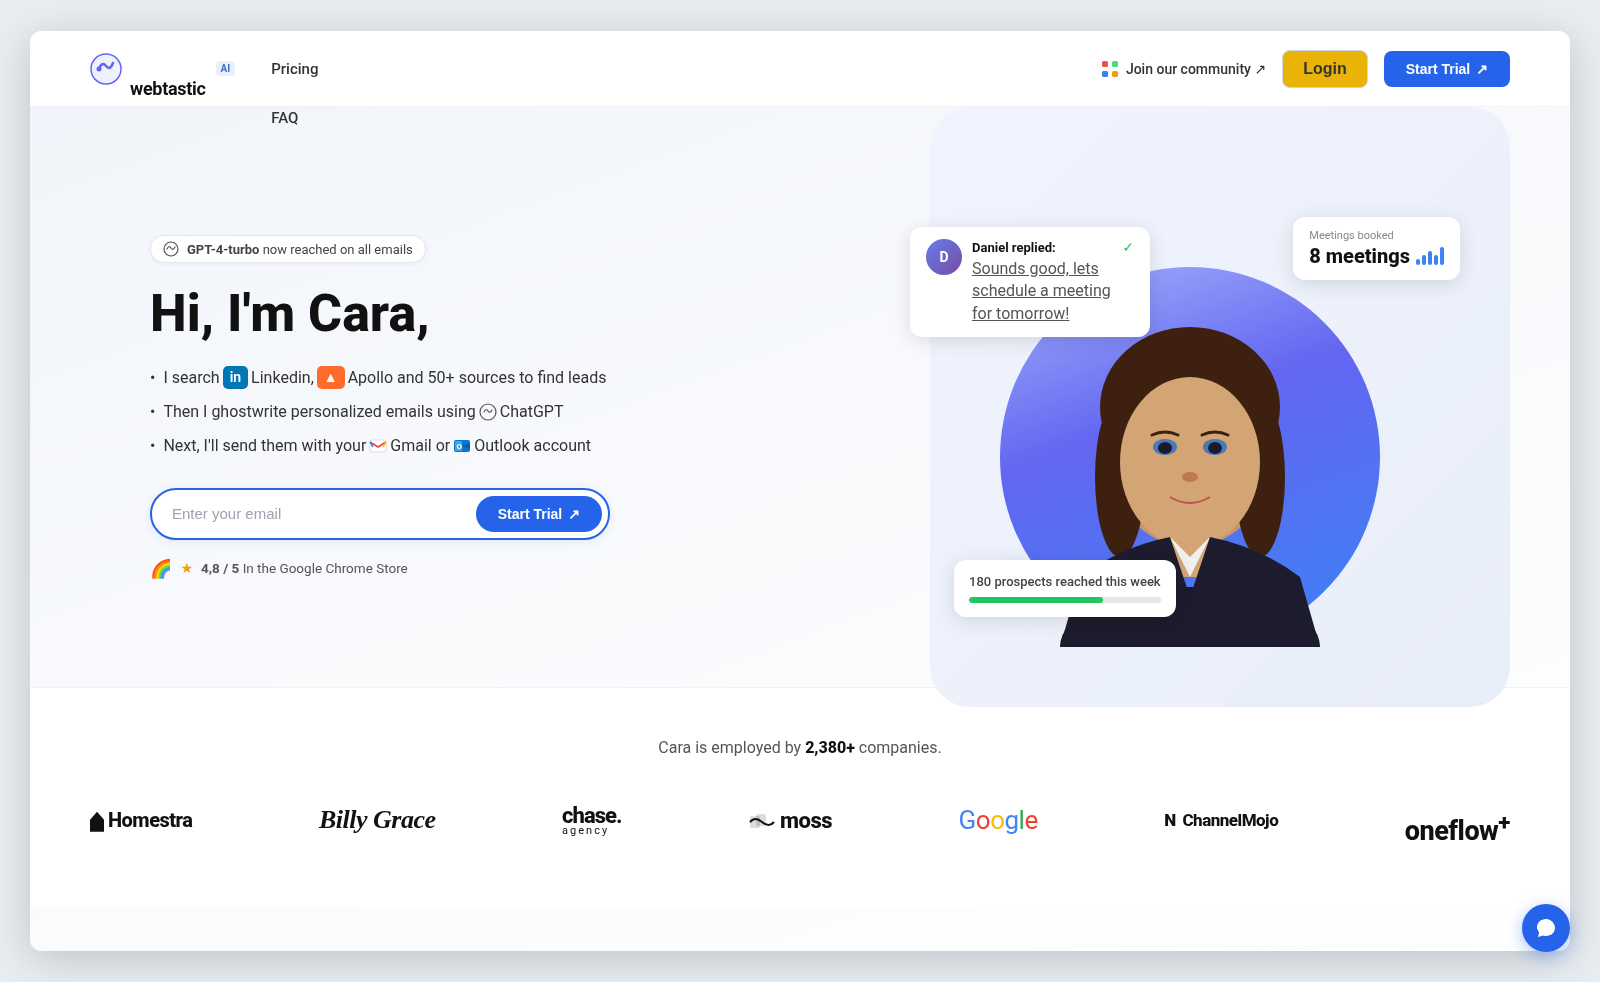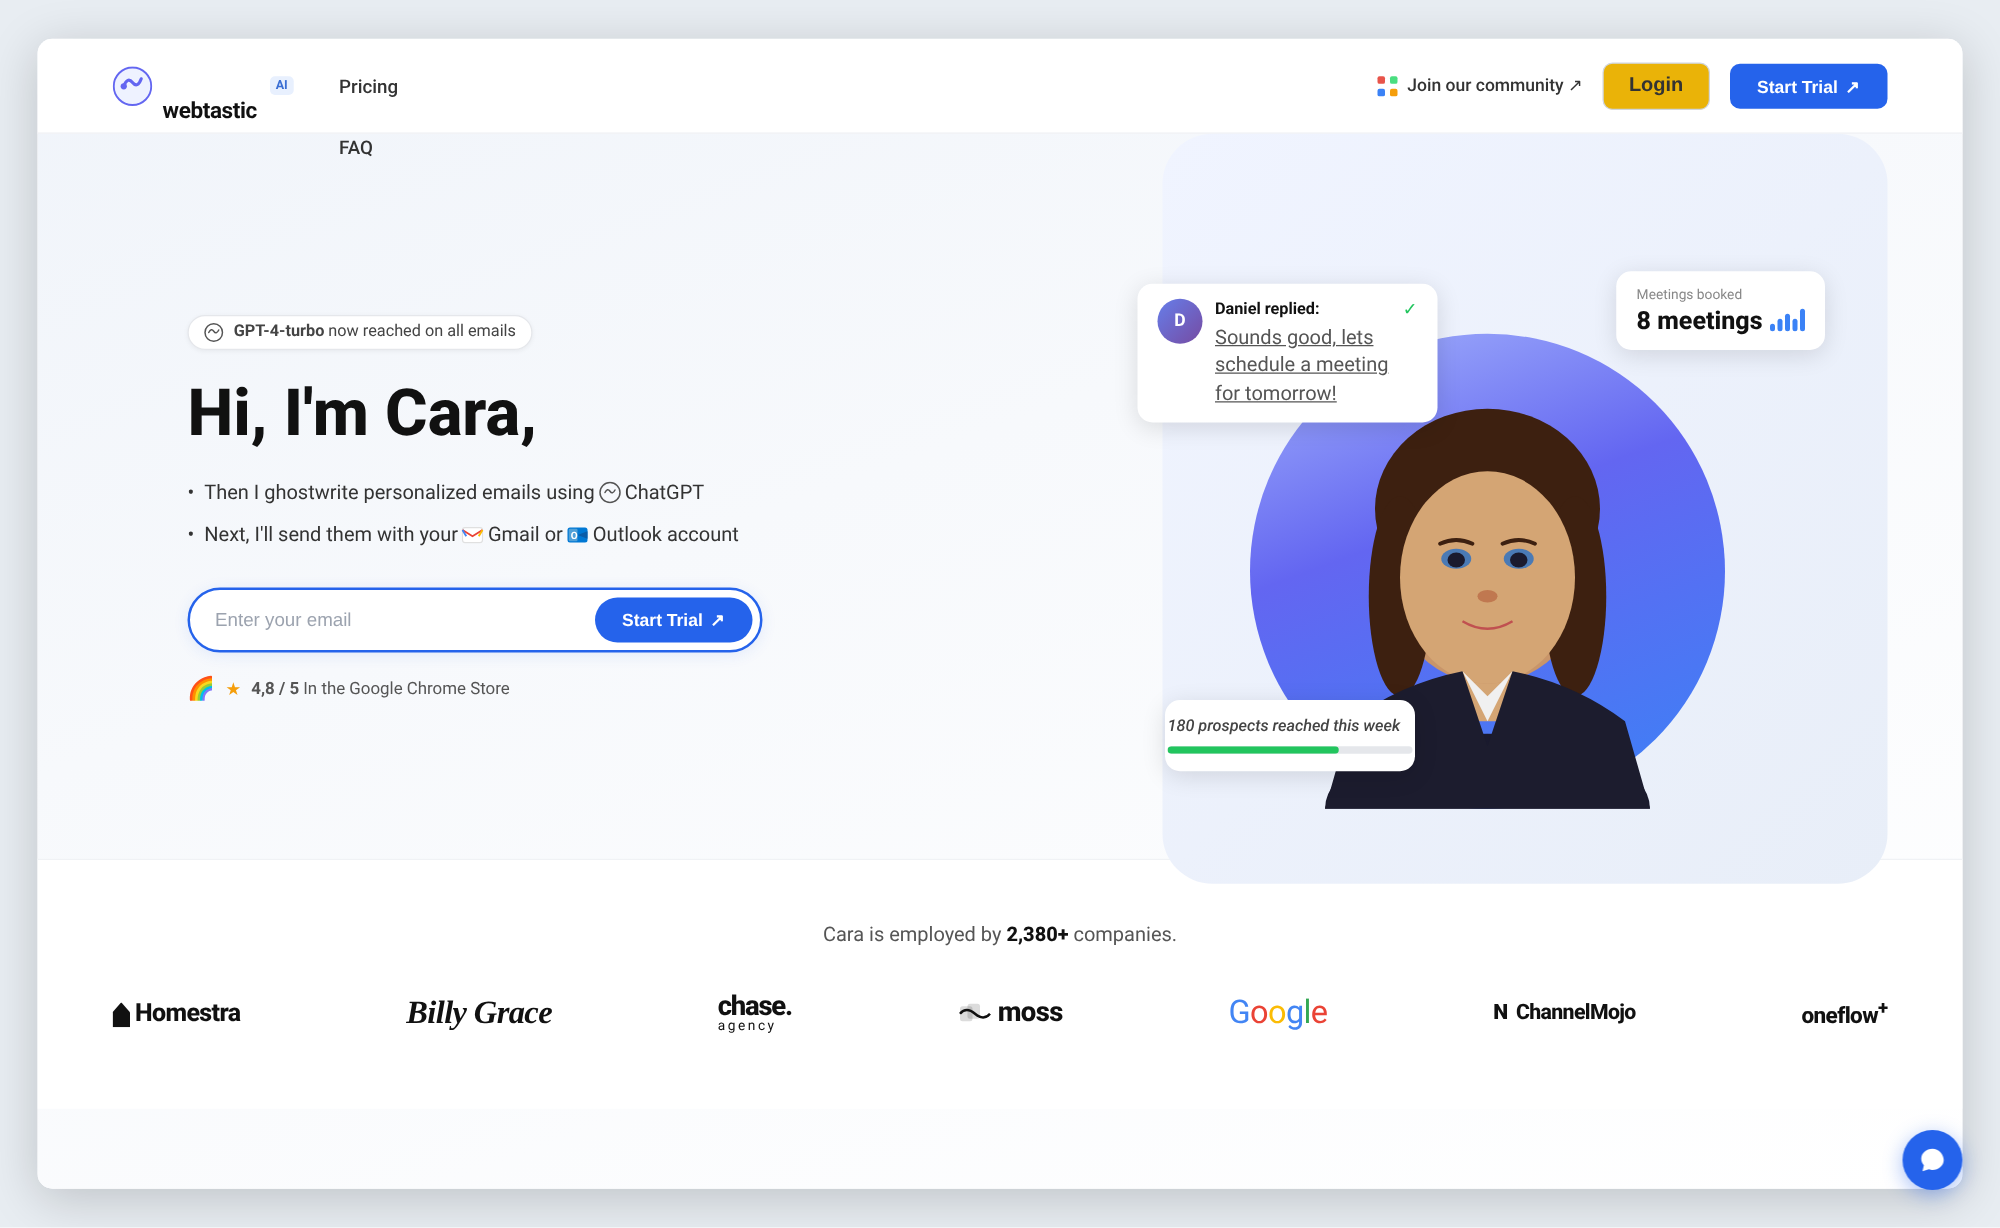--- a/index.html
+++ b/index.html
@@ -343,28 +343,27 @@
       height: 18px;
     }
     .meetings-bar-icon span {
       width: 4px;
       background: #3b82f6;
       border-radius: 2px;
     }
     .card-prospects {
       position: absolute;
       bottom: 30px;
-      left: 2px;
+      left: 24px;
       background: white;
       border-radius: 12px;
-      padding: 14px 2px;
+      padding: 14px 15px;
       box-shadow: 0 4px 20px rgba(0,0,0,0.12);
       z-index: 10;
       min-width: 200px;
-      font-style: italic;
     }
     .card-prospects-text {
       font-size: 13px;
       color: #444;
       font-weight: 500;
       margin-bottom: 8px;
     }
     .progress-bar {
       width: 100%;
       height: 6px;
@@ -406,21 +405,21 @@
       color: #111;
       letter-spacing: -0.5px;
       white-space: nowrap;
     }
     .company-logo.homestra { font-size: 20px; }
     .company-logo.billy-grace { font-family: Georgia, serif; font-style: italic; font-size: 26px; }
     .company-logo.chase { font-size: 22px; letter-spacing: -1px; }
     .company-logo.moss { font-size: 22px; }
     .company-logo.google { font-size: 26px; font-weight: 400; }
     .company-logo.channelmojo { font-size: 17px; }
-    .company-logo.oneflow { font-size: 18px; }
+    .company-logo.oneflow { font-size: 27px; margin-top: 16px; }
     
     .chat-btn {
       position: fixed;
       bottom: 30px;
       right: 30px;
       width: 48px;
       height: 48px;
       background: #2563eb;
       border-radius: 50%;
       display: flex;
@@ -507,20 +506,27 @@
           <span><strong>GPT-4-turbo</strong><span> now reached on all emails</span></span>
         </div>
 
         
         <h1 class="hero-title">
           <span>Hi, I'm Cara,</span><br>
         </h1>
 
         
         <ul class="hero-bullets">
+          <li>
+            <span>I search </span>
+            <span class="inline-badge li-badge">in</span>
+            <span> Linkedin, </span>
+            <span class="inline-badge apollo-badge">▲</span>
+            <span> Apollo and 50+ sources to find leads</span>
+          </li>
           <li>
             <span>Then I ghostwrite personalized emails using </span>
             <svg width="18" height="18" viewBox="0 0 18 18" style="vertical-align:middle;margin:0 3px">
               <circle cx="9" cy="9" r="8" stroke="#555" stroke-width="1.2" fill="none"></circle>
               <path d="M5 9 Q7 5 9 8 Q11 11 13 7" stroke="#555" stroke-width="1.2" fill="none" stroke-linecap="round"></path>
             </svg>
             <span>ChatGPT</span>
           </li>
           <li>
             <span>Next, I'll send them with your </span>

